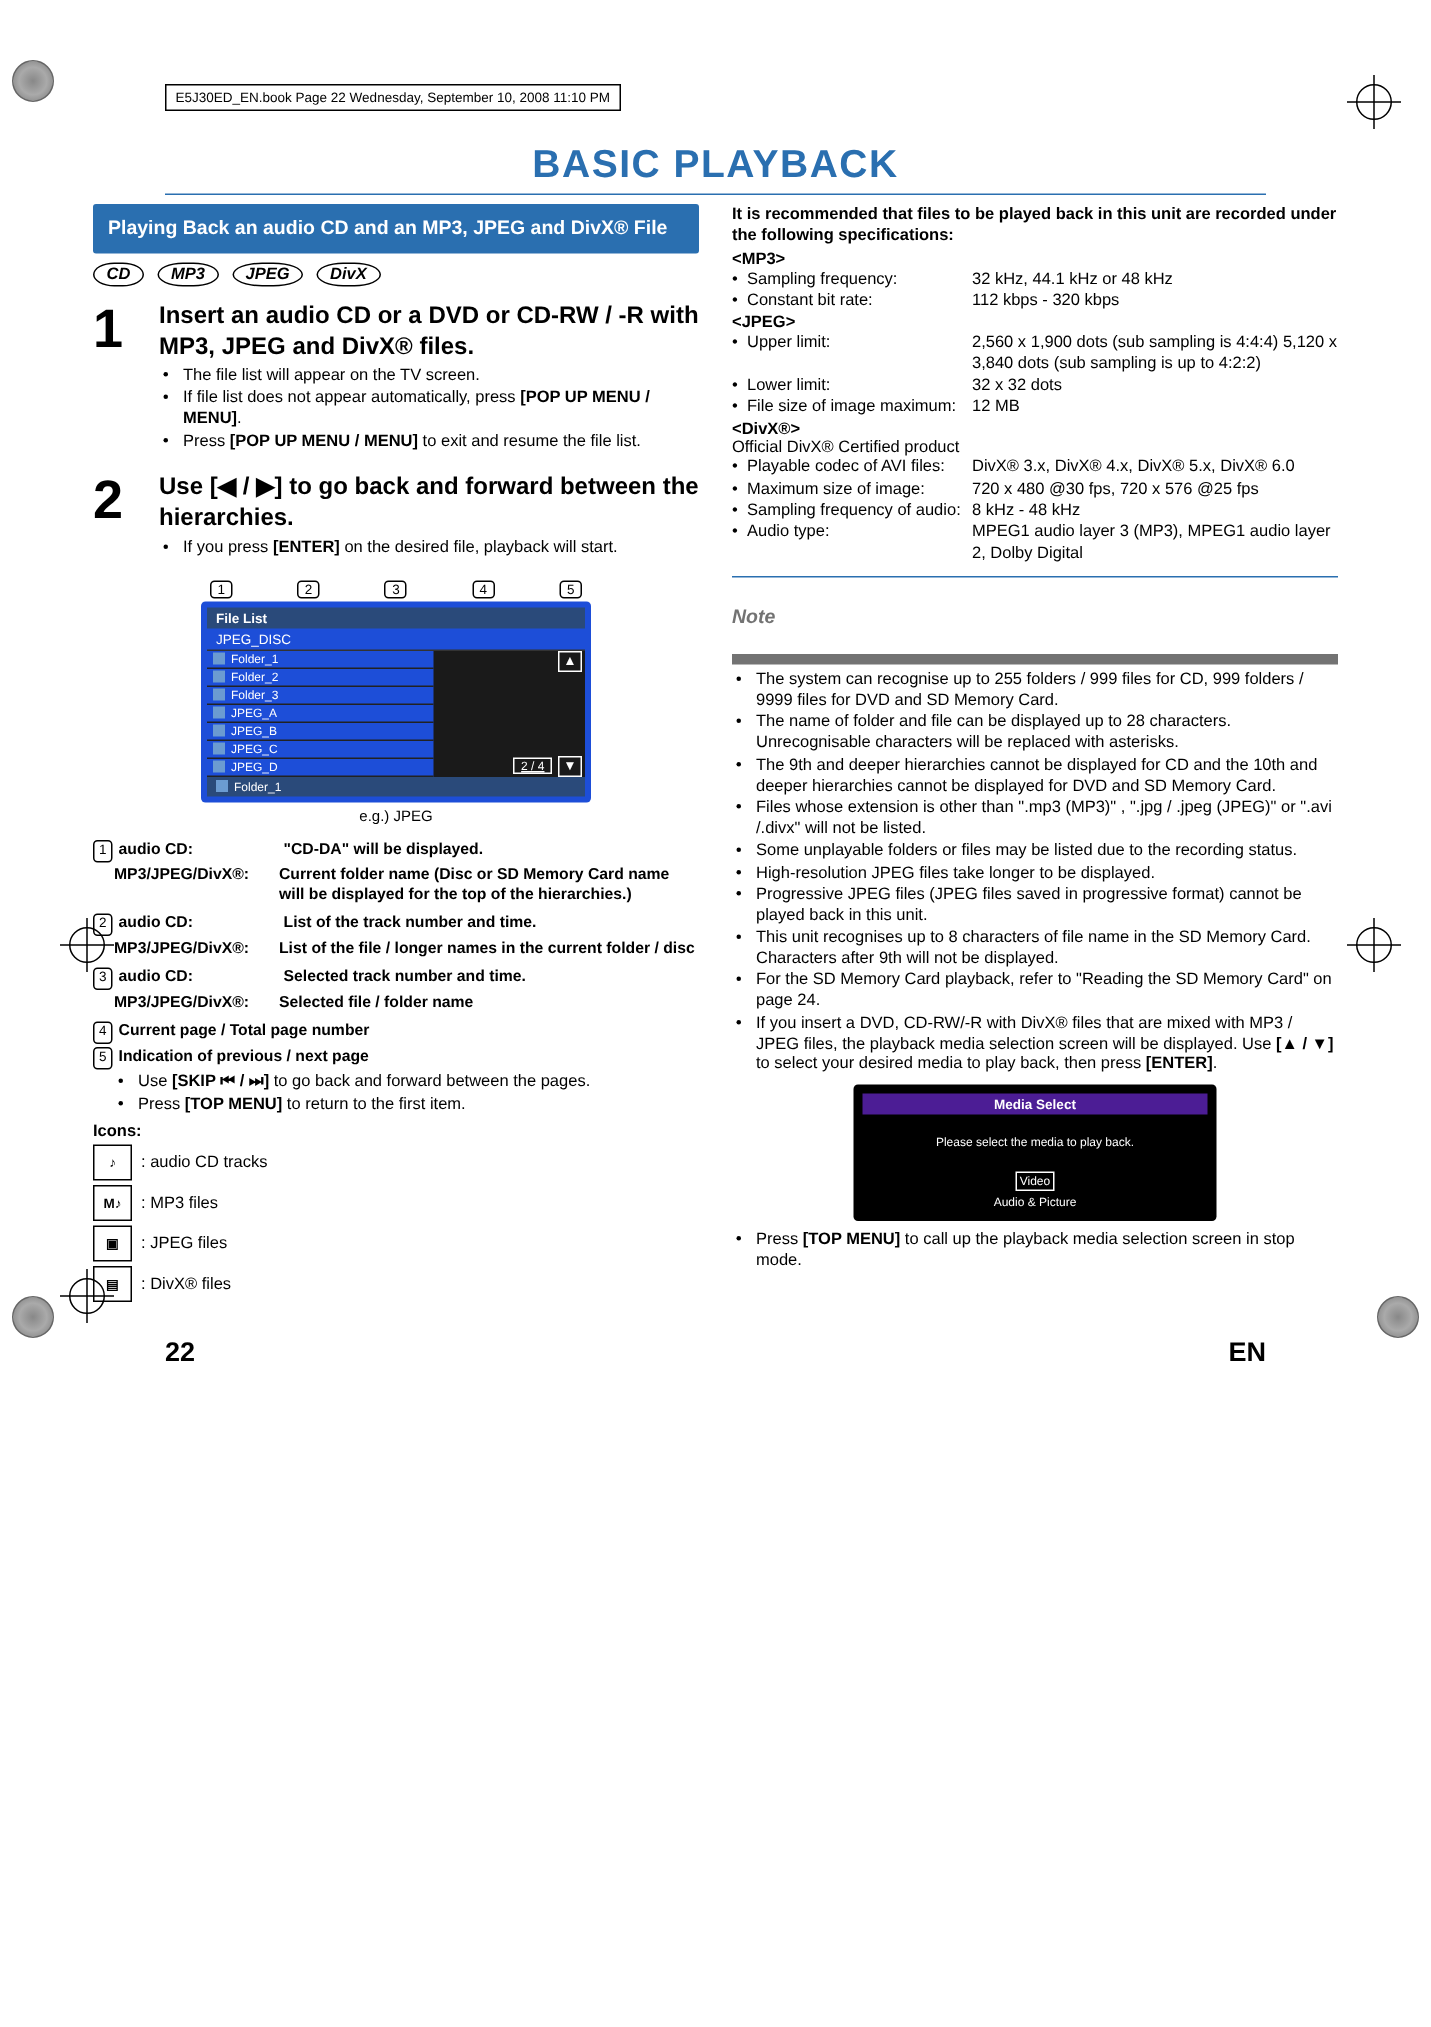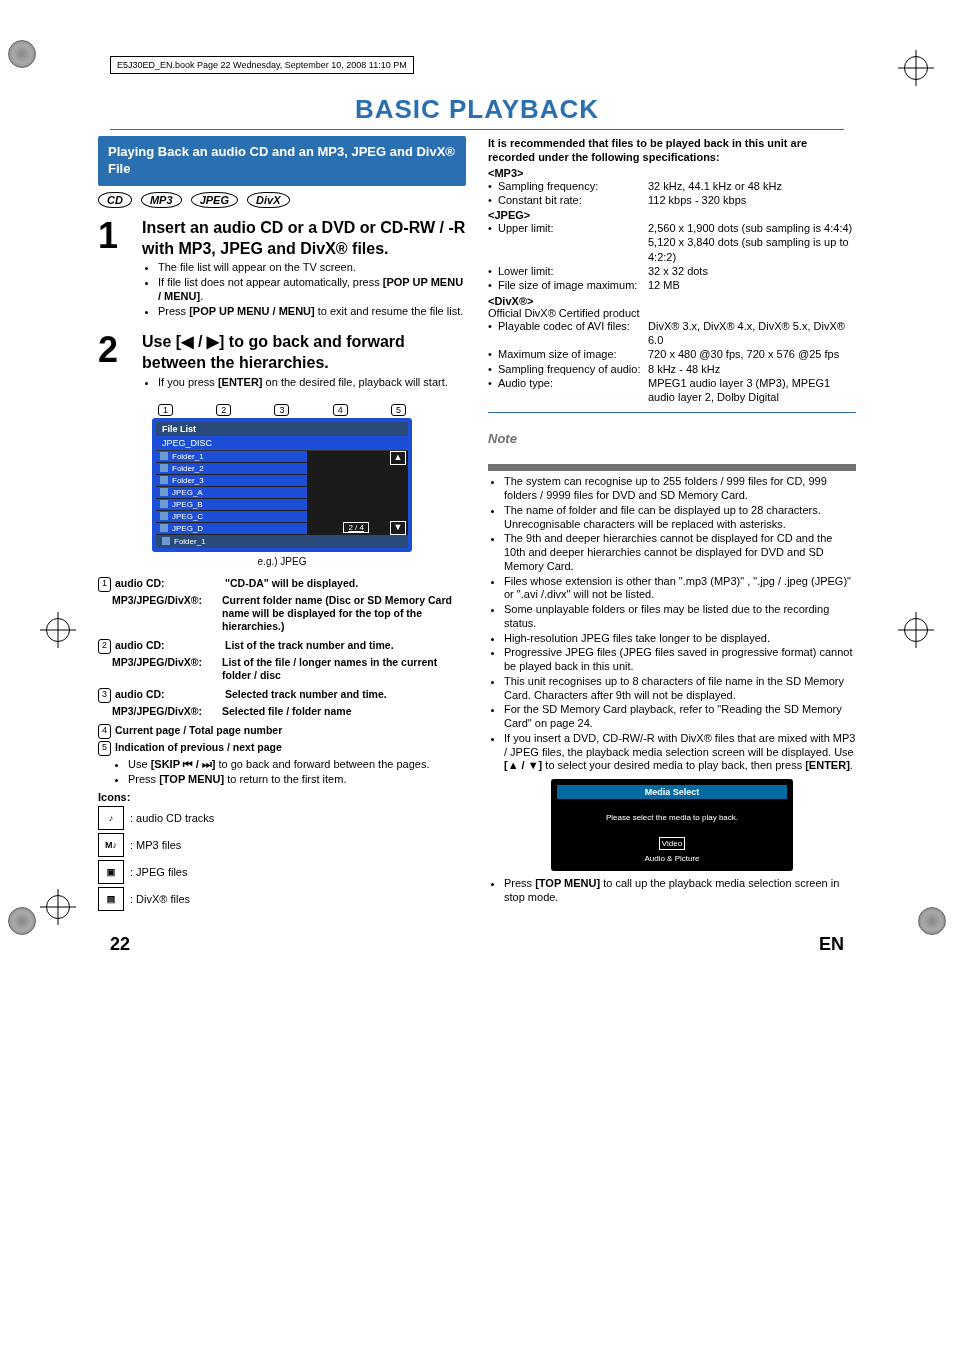--- a/index.html
+++ b/index.html
@@ -32,21 +32,21 @@
     font-weight: bold;
     letter-spacing: 1px;
     margin: 10px 0 6px 0;
     border-bottom: 1px solid #2a6fb0;
     padding-bottom: 4px;
     margin-left: 110px;
     margin-right: 110px;
   }
   .content {
     display: flex;
-    margin: 0 98px;
+    margin: 0 62px;
     gap: 22px;
   }
   .col { flex: 1; min-width: 0; }
   .blue-box {
     background: #2a6fb0;
     color: #fff;
     padding: 8px 10px;
     font-weight: bold;
     font-size: 13px;
     border-radius: 2px;
@@ -78,40 +78,40 @@
   .callout-box { border:1px solid #000; border-radius:3px; padding:0 4px; }
   .fl-outer { background:#1d4ed8; padding:4px; border-radius:3px; }
   .fl-header { background:#2a4a7a; color:#fff; font-weight:bold; font-size:9px; padding:2px 6px; }
   .fl-sub { color:#fff; font-size:9px; padding:2px 6px; border-bottom:1px solid #333;}
   .fl-row { display:flex; }
   .fl-left { width:60%; }
   .fl-right { width:40%; background:#1a1a1a; position:relative;}
   .fl-item { color:#fff; font-size:8px; padding:1px 4px; display:flex; align-items:center; gap:4px; border-bottom:1px solid #222;}
   .fl-icon { width:8px; height:8px; background:#6b9bd1; display:inline-block; }
   .fl-footer { background:#2a4a7a; color:#fff; font-size:8px; padding:2px 6px; display:flex; align-items:center; gap:4px;}
-  .fl-page { position:absolute; bottom:2px; right:39px; color:#fff; font-size:8px; border:1px solid #fff; padding:0 4px;text-decoration:underline;}
+  .fl-page { position:absolute; bottom:2px; right:22px; color:#fff; font-size:8px; border:1px solid #fff; padding:0 4px;text-decoration:underline;}
   .fl-arrow { position:absolute; right:2px; width:14px; height:12px; border:1px solid #fff; color:#fff; font-size:9px; text-align:center; line-height:10px;}
   .caption { text-align:center; font-size:10px; margin:4px 0 10px 0;}
   .legend-row { display:flex; margin:2px 0; font-size:10.5px; line-height:1.25; }
   .legend-num { border:1px solid #000; border-radius:3px; font-size:9px; padding:0 3px; height:13px; margin-right:4px; flex-shrink:0;}
   .legend-label { font-weight:bold; width:110px; flex-shrink:0; }
   .legend-text { flex:1; font-weight:bold; }
   .icons-section { margin-top:4px; font-size:11px;}
   .icon-row { display:flex; align-items:center; margin:3px 0; gap:6px;}
   .ico { width:24px; height:22px; border:1.5px solid #000; display:flex; align-items:center; justify-content:center; font-size:9px; font-weight:bold;}
   .ico.folder { border-radius:2px 2px 4px 4px; background:linear-gradient(#fff,#fff); position:relative;}
   .spec-intro { font-weight:bold; font-size:11px; line-height:1.3; margin-bottom:2px;}
   .spec-head { font-weight:bold; margin-top:2px;}
   .spec-row { display:flex; font-size:11px; line-height:1.3; }
   .spec-bullet { width:10px; flex-shrink:0;}
   .spec-label { width:150px; flex-shrink:0;}
   .spec-val { flex:1;}
   .note-head { font-style:italic; font-weight:bold; color:#737373; border-top:1px solid #2a6fb0; border-bottom:7px solid #737373; padding:18px 0; margin:8px 0 4px 0; font-size:13px;}
   .media-box { width:230px; background:#000; margin:6px auto; padding:6px; border-radius:3px; text-align:center;}
-  .media-title { background:#0369a1; color:#fff; font-size:9px; padding:2px 0; font-weight:bold;}
+  .media-title { background:#4c1d95; color:#fff; font-size:9px; padding:2px 0; font-weight:bold;}
   .media-text { color:#fff; font-size:8px; margin:14px 0;}
   .media-btn { display:inline-block; border:1px solid #fff; color:#fff; font-size:8px; padding:1px 2px; margin:1px;}
   .footer { display:flex; justify-content:space-between; margin:20px 110px 0 110px; font-weight:bold; font-size:18px; align-items:center;}
 </style>
 </head>
 <body>
 
 
 
 

